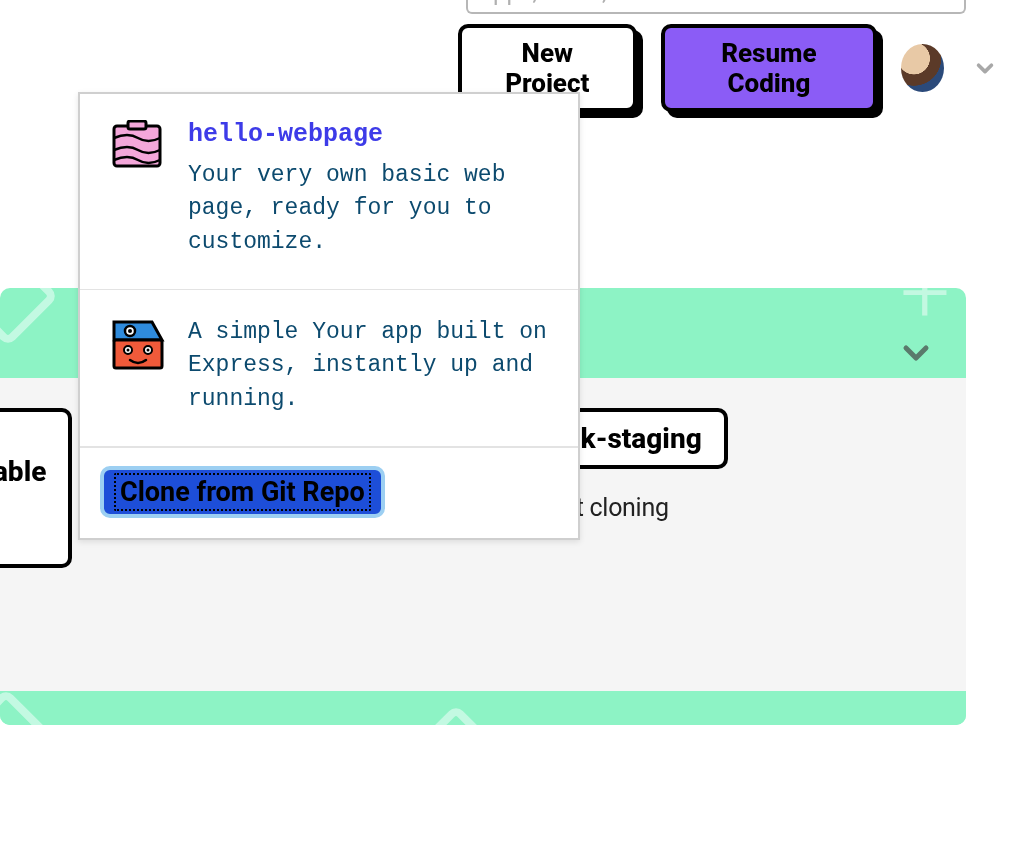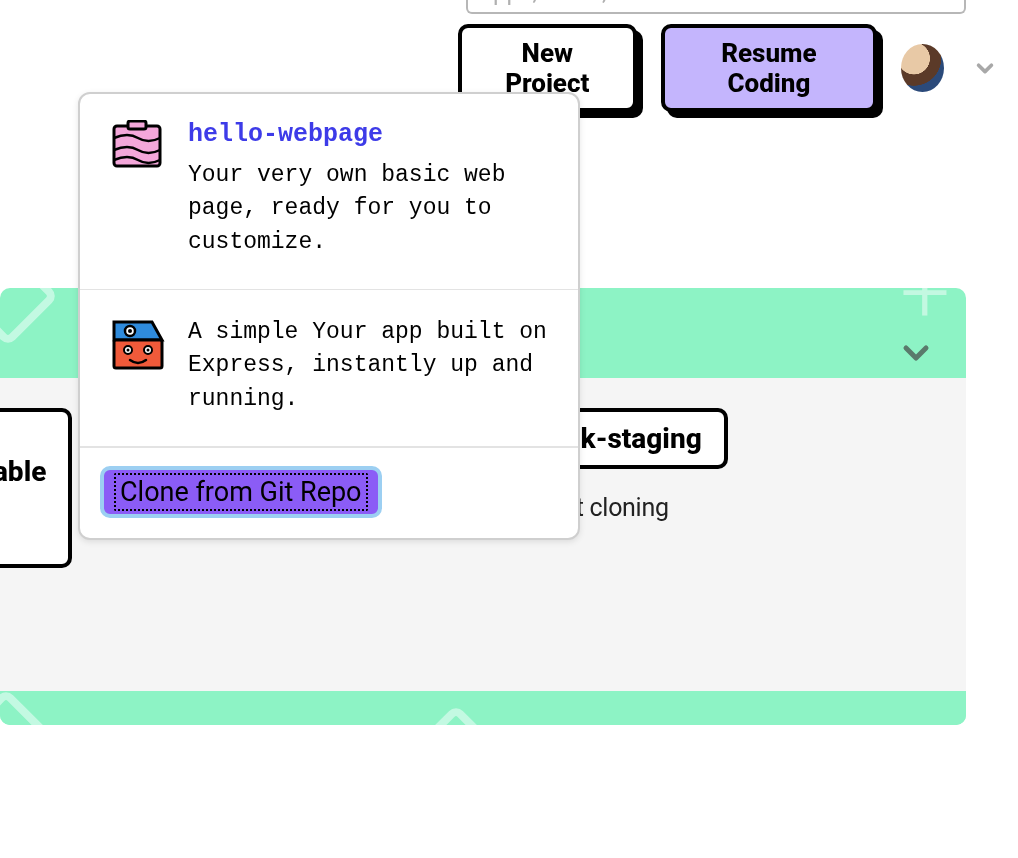--- a/index.html
+++ b/index.html
@@ -43,21 +43,21 @@
     border-radius: 10px;
     background: #fff;
     font-weight: 800;
     font-size: 26px;
     padding: 10px 22px;
     cursor: pointer;
     box-shadow: 6px 6px 0 #000;
     font-family: inherit;
   }
   .btn-green {
-    background: #c4b5fd;
+    background: #8b5cf6;
   }
 
   .avatar {
     width: 48px; height: 48px;
     border-radius: 50%;
     background: radial-gradient(circle at 30% 30%, #e8c9a6 0 35%, #5b3a28 36% 60%, #2b4a7a 61% 100%);
     display: inline-block;
   }
   .chevron {
     color: #a8a8a8;
@@ -127,21 +127,21 @@
     overflow: hidden;
   }
 
   
   .popover {
     position: absolute;
     left: 78px; top: 92px;
     width: 502px;
     background: #fff;
     border: 2px solid #cfcfcf;
-    border-radius: 12px;
+    border-radius: 0;
     box-shadow: 0 2px 6px rgba(0,0,0,0.1);
     z-index: 50;
     display: flex;
     flex-direction: column;
   }
   .pop-item {
     display: flex;
     gap: 20px;
     padding: 26px 26px 30px 26px;
     border-bottom: 1px solid #e3e3e3;
@@ -159,36 +159,36 @@
   .pop-title {
     color: #3d3be8;
     font-family: "Courier New", monospace;
     font-size: 25px;
     font-weight: 600;
     margin-bottom: 10px;
   }
   .pop-desc {
     font-family: "Courier New", monospace;
     font-size: 23px;
-    color: #000000;
+    color: #0c4a6e;
     line-height: 1.45;
   }
 
   .pop-footer {
     padding: 18px 20px 20px 20px;
     border-top: 1px solid #e3e3e3;
   }
   .clone-btn {
     display: inline-block;
     border: 4px solid #9ccff2;
     border-radius: 10px;
     padding: 6px 10px;
     font-size: 27px;
-    font-weight: 400;
-    background: #8b5cf6;
+    font-weight: 700;
+    background: #1d4ed8;
     cursor: pointer;
   }
   .clone-btn-inner {
     border: 2px dotted #000;
     padding: 1px 4px;
     border-radius: 2px;
   }
 
   
   .card-left { margin-left: -166px; }

